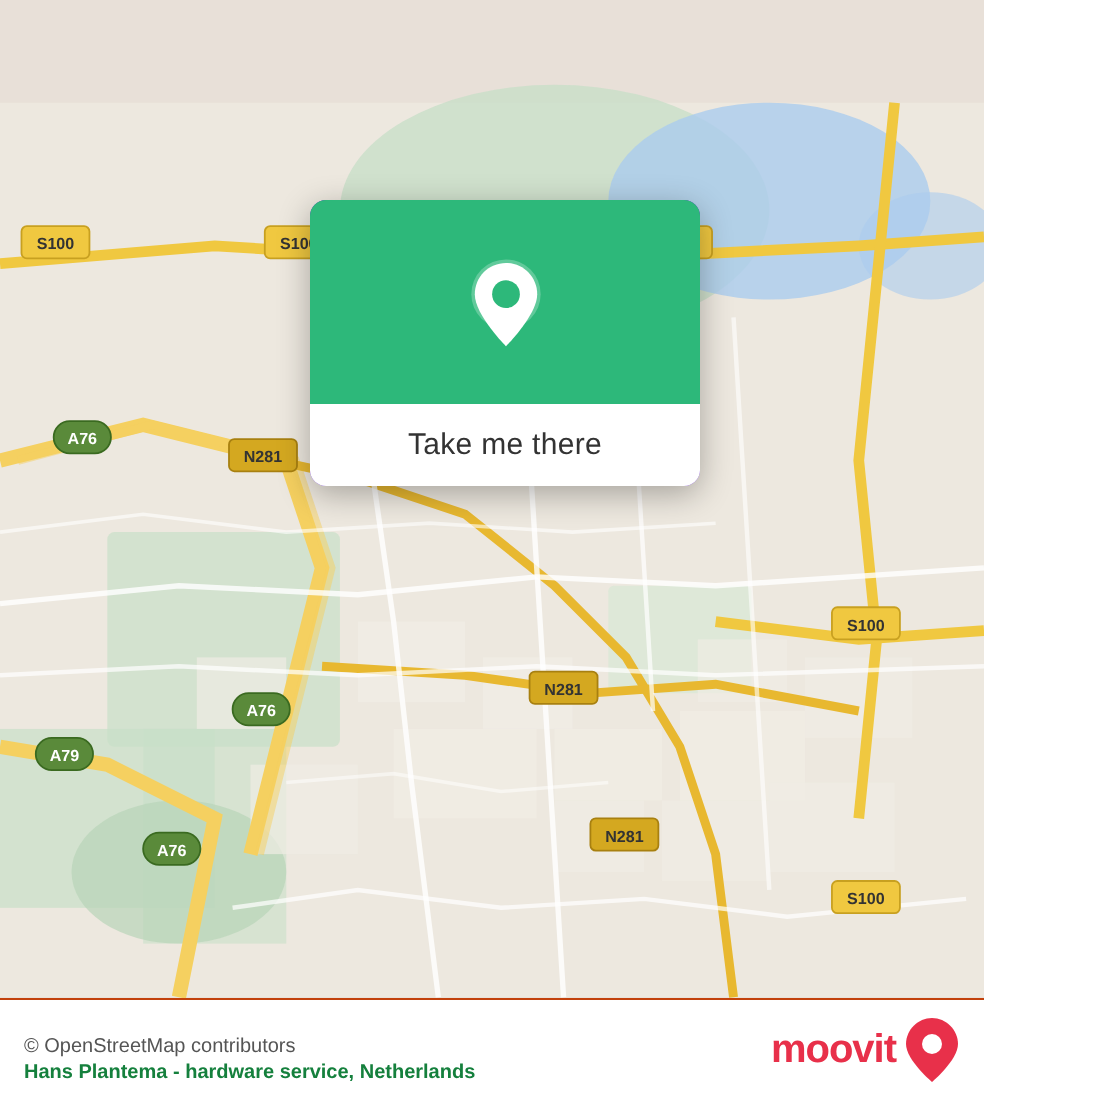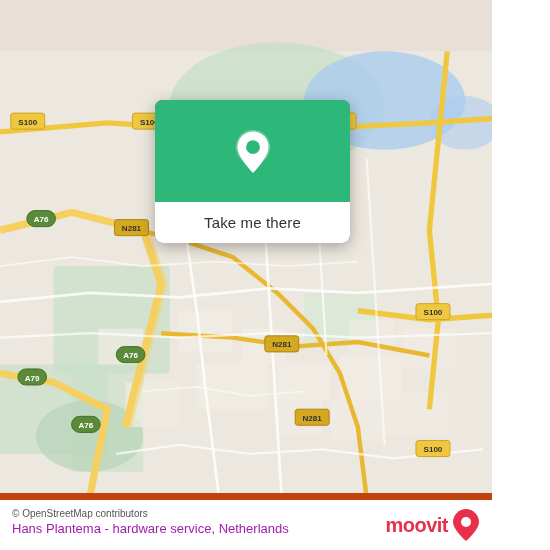--- a/index.html
+++ b/index.html
@@ -73,41 +73,41 @@
 
     
     #bottom-bar {
       position: absolute;
       bottom: 0;
       left: 0;
       width: 100%;
       background: white;
       padding: 8px 12px 8px 12px;
       display: flex;
-      align-items: flex-start;
+      align-items: flex-end;
       justify-content: space-between;
-      border-top: 7px solid #c2410c;
+      border-top: 1px solid #c2410c;
       z-index: 20;
     }
 
     #bottom-left {
       display: flex;
       flex-direction: column;
       gap: 2px;
     }
 
     #osm-credit {
       font-size: 10px;
       color: #555;
     }
 
     #location-name {
-      font-size: 13px;
-      font-weight: 400;
-      color: #a21caf;
+      font-size: 10px;
+      font-weight: 700;
+      color: #15803d;
     }
 
     
     #moovit-logo {
       display: flex;
       align-items: center;
       gap: 4px;
     }
 
     #moovit-text {

